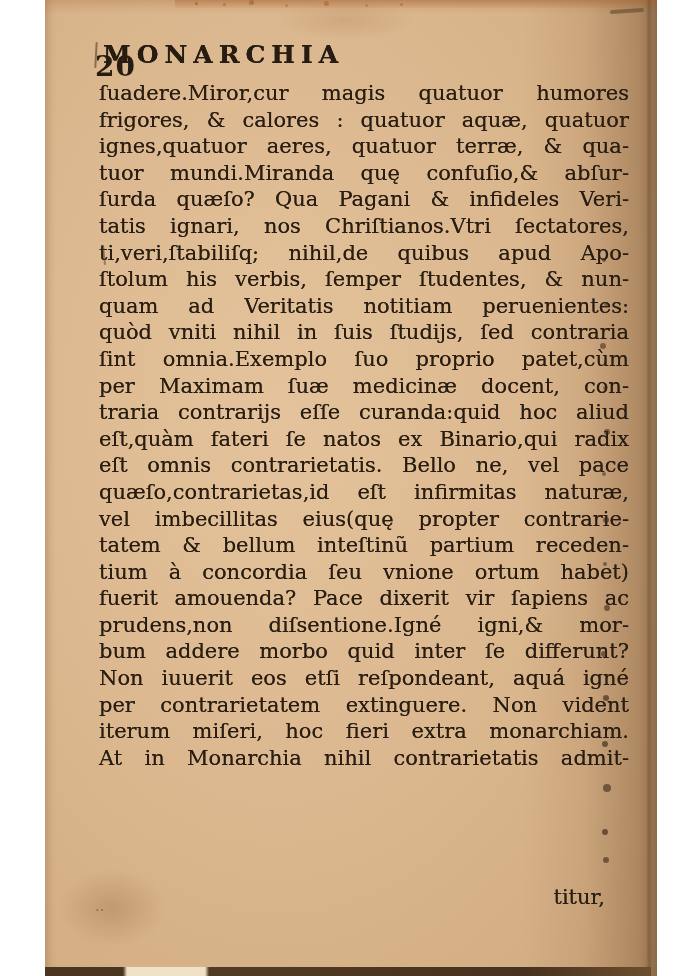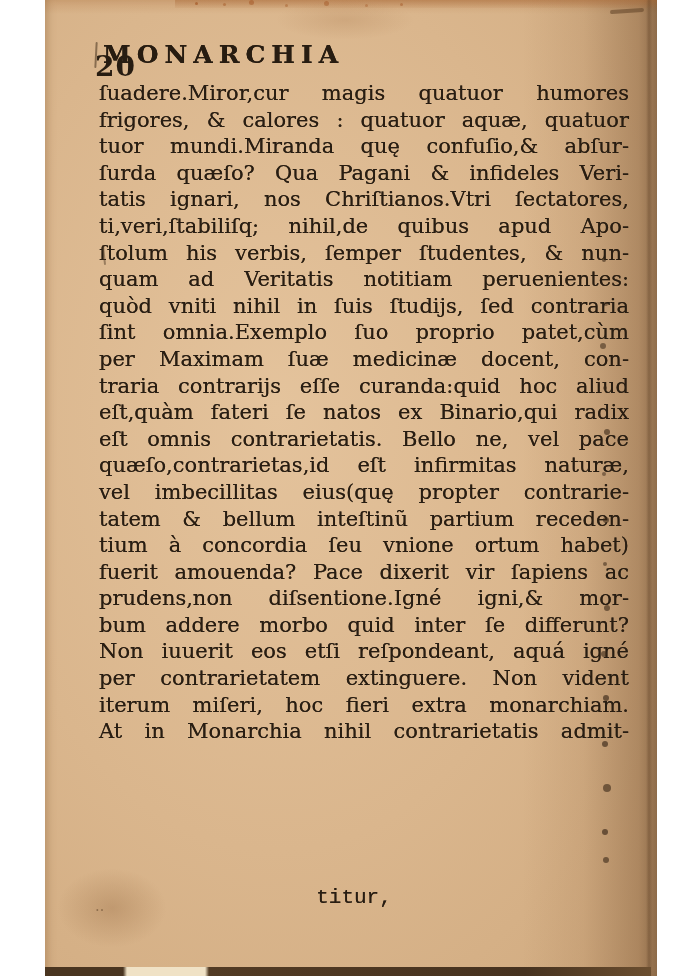--- a/index.html
+++ b/index.html
@@ -62,25 +62,24 @@
   .textblock .line {
     text-align: justify;
     text-align-last: justify;
     white-space: nowrap;
     height: 26.6px;
     overflow: visible;
   }
   .catchword-row {
     position: absolute; left: 58px; top: 884px; width: 530px;
     padding-right: 0; box-sizing: border-box;
-    text-align: center;
+    text-align: right;
     color: #281d12;
     font-size: 21px; line-height: 27px;
     text-shadow: 0 0 0.4px rgba(40,29,18,0.8);
-    font-family: Liberation Mono, monospace;
   }
   .catchword-row span { margin-right: 28px; }
 
   
   .top-edge {
     position: absolute; left: 130px; top: 0; width: 482px; height: 8px;
     background: linear-gradient(to bottom, rgba(170,105,55,0.45), rgba(170,105,55,0.08));
   }
   .top-speckles {
     position: absolute; left: 150px; top: 2px; width: 3px; height: 3px;
@@ -145,20 +144,21 @@
     <div class="topmark"></div>
 
     <div class="header">
       <span class="folio">20</span>
       <span class="running-title">MONARCHIA</span>
     </div>
 
     <div class="textblock">
         <div class="line">ſuadere.Miror,cur magis quatuor humores</div>
         <div class="line">frigores, &amp; calores : quatuor aquæ, quatuor</div>
+        <div class="line">ignes,quatuor aeres, quatuor terræ, &amp; qua-</div>
         <div class="line">tuor mundi.Miranda quę confuſio,&amp; abſur-</div>
         <div class="line">ſurda quæſo? Qua Pagani &amp; infideles Veri-</div>
         <div class="line">tatis ignari, nos Chriſtianos.Vtri ſectatores,</div>
         <div class="line">ti,veri,ſtabiliſq; nihil,de quibus apud Apo-</div>
         <div class="line">ſtolum his verbis, ſemper ſtudentes, &amp; nun-</div>
         <div class="line">quam ad Veritatis notitiam peruenientes:</div>
         <div class="line">quòd vniti nihil in ſuis ſtudijs, ſed contraria</div>
         <div class="line">ſint omnia.Exemplo ſuo proprio patet,cùm</div>
         <div class="line">per Maximam ſuæ medicinæ docent, con-</div>
         <div class="line">traria contrarijs eſſe curanda:quid hoc aliud</div>

